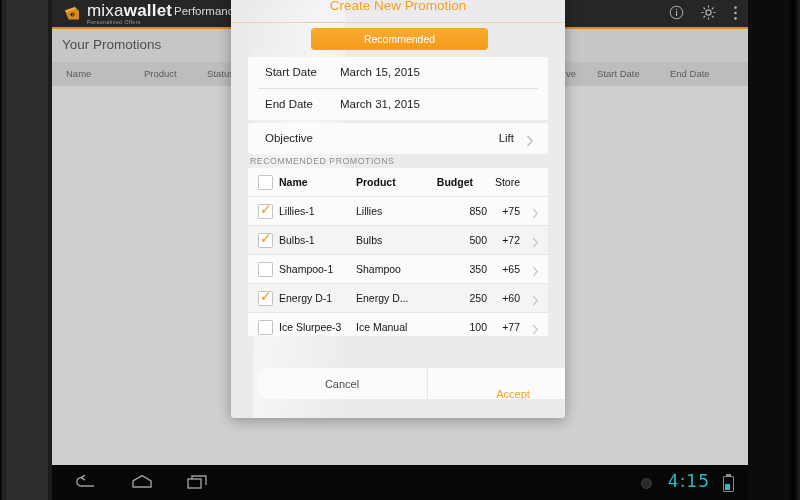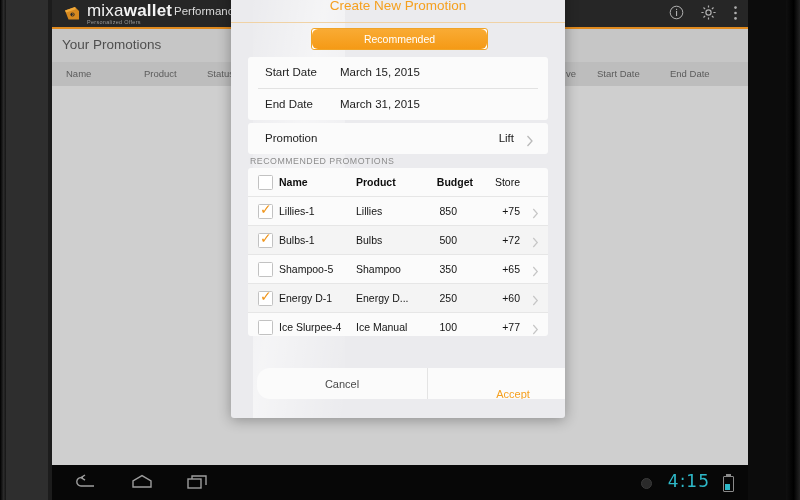--- a/index.html
+++ b/index.html
@@ -68,21 +68,21 @@
     background:linear-gradient(100deg,rgba(255,255,255,0) 0%,rgba(255,255,255,.5) 45%,rgba(255,255,255,0) 100%);
     pointer-events:none;}
   .modal-title{position:absolute;left:0;top:16px;width:334px;text-align:center;
     font-size:13.5px;color:#f5a01f;}
   .modal-titlerule{position:absolute;left:0;top:40px;width:334px;height:1px;background:#f0d2a5;}
 
   
   .segwrap{position:absolute;left:80px;top:46px;width:175px;height:20px;
     border:1px solid #f0a428;border-radius:3px;overflow:hidden;display:flex;background:#fff;}
   .seg{flex:1;display:flex;align-items:center;justify-content:center;font-size:10.5px;cursor:pointer;}
-  .seg.on{background:linear-gradient(180deg,#f9ab34 0%,#f59a16 100%);color:#ffffff;border-radius:6px;}
+  .seg.on{background:linear-gradient(180deg,#f9ab34 0%,#f59a16 100%);color:#ffffff;}
   .seg.off{background:#fdfdfd;color:#ef9c1c;}
 
   
   .card{position:absolute;background:#fbfbfb;border-radius:3px;}
   .rowline{position:absolute;left:10px;right:10px;height:1px;background:#e2e2e2;}
   .frow{position:absolute;left:0;right:0;height:31px;}
   .flabel{position:absolute;left:17px;top:9px;font-size:11.5px;color:#222;}
   .fvalue{position:absolute;left:92px;top:9px;font-size:11.5px;color:#1b1b1b;}
   .fvalue-r{position:absolute;right:34px;top:9px;font-size:11.5px;color:#1b1b1b;}
   .chev{position:absolute;right:14px;top:10px;}
@@ -93,21 +93,21 @@
   .tbl{position:absolute;left:17px;top:186px;width:300px;height:168px;background:#fbfbfb;border-radius:3px;}
   .trow{position:absolute;left:0;width:300px;height:28px;}
   .trow.alt{background:#f4f4f4;}
   .tsep{position:absolute;left:0;width:300px;height:1px;background:#e6e6e6;}
   .cb{position:absolute;left:10px;top:7px;width:13px;height:13px;border:1px solid #c2c2c2;
     border-radius:1.5px;background:#fff;}
   .cb .mark{position:absolute;left:1px;top:-3px;font-size:14px;color:#f0951a;line-height:1;
     font-family:"DejaVu Sans", sans-serif;}
   .c-name{position:absolute;left:31px;top:8px;font-size:10.5px;color:#141414;white-space:nowrap;}
   .c-prod{position:absolute;left:108px;top:8px;font-size:10.5px;color:#141414;white-space:nowrap;}
-  .c-bud{position:absolute;left:159px;width:50px;text-align:right;top:8px;font-size:10.5px;color:#141414;}
+  .c-bud{position:absolute;left:189px;width:50px;text-align:right;top:8px;font-size:10.5px;color:#141414;}
   .c-store{position:absolute;left:230px;width:42px;text-align:right;top:8px;font-size:10.5px;color:#141414;}
   .c-chev{position:absolute;right:9px;top:8px;}
   .th-name{position:absolute;left:31px;top:8px;font-size:10.5px;color:#0d0d0d;font-weight:bold;}
   .th-prod{position:absolute;left:108px;top:8px;font-size:10.5px;color:#0d0d0d;font-weight:bold;}
   .th-bud{position:absolute;left:175px;width:50px;text-align:right;top:8px;font-size:10.5px;color:#0d0d0d;font-weight:bold;}
   .th-store{position:absolute;left:230px;width:42px;text-align:right;top:8px;font-size:10.5px;color:#0d0d0d;font-weight:normal;}
 
   
   .actions{position:absolute;left:26px;top:386px;width:341px;height:31px;
     background:#fbfbfb;border-radius:13px;display:flex;overflow:hidden;}
@@ -237,21 +237,21 @@
       </div>
       <div class="rowline" style="top:31px;"></div>
       <div class="frow" style="top:32px;">
         <div class="flabel">End Date</div>
         <div class="fvalue">March 31, 2015</div>
       </div>
     </div>
 
     <div class="card" style="left:17px;top:141px;width:300px;height:31px;">
       <div class="frow" style="top:0;">
-        <div class="flabel">Promotion</div>
+        <div class="flabel">Objective</div>
         <div class="fvalue-r">Lift</div>
         <div class="chev">
           <svg width="8" height="12" viewBox="0 0 8 12">
               <path d="M1.5 1 L6 6 L1.5 11" fill="none" stroke="#b9b9b9" stroke-width="1.3"></path>
             </svg>
         </div>
       </div>
     </div>
 
     <div class="sectionlabel">RECOMMENDED PROMOTIONS</div>
@@ -290,21 +290,21 @@
         <div class="c-bud">500</div>
         <div class="c-store">+72</div>
         <div class="c-chev"><svg width="7" height="11" viewBox="0 0 7 11">
               <path d="M1.3 1 L5.3 5.5 L1.3 10" fill="none" stroke="#c6c6c6" stroke-width="1.2"></path>
             </svg></div>
       </div>
       <div class="tsep" style="top:86px;"></div>
 
       <div class="trow" style="top:87px;">
         <div class="cb"></div>
-        <div class="c-name">Shampoo-5</div>
+        <div class="c-name">Shampoo-1</div>
         <div class="c-prod">Shampoo</div>
         <div class="c-bud">350</div>
         <div class="c-store">+65</div>
         <div class="c-chev"><svg width="7" height="11" viewBox="0 0 7 11">
               <path d="M1.3 1 L5.3 5.5 L1.3 10" fill="none" stroke="#c6c6c6" stroke-width="1.2"></path>
             </svg></div>
       </div>
       <div class="tsep" style="top:115px;"></div>
 
       <div class="trow alt" style="top:116px;">
@@ -316,21 +316,21 @@
         <div class="c-bud">250</div>
         <div class="c-store">+60</div>
         <div class="c-chev"><svg width="7" height="11" viewBox="0 0 7 11">
               <path d="M1.3 1 L5.3 5.5 L1.3 10" fill="none" stroke="#c6c6c6" stroke-width="1.2"></path>
             </svg></div>
       </div>
       <div class="tsep" style="top:144px;"></div>
 
       <div class="trow" style="top:145px;">
         <div class="cb"></div>
-        <div class="c-name">Ice Slurpee-4</div>
+        <div class="c-name">Ice Slurpee-3</div>
         <div class="c-prod">Ice Manual</div>
         <div class="c-bud">100</div>
         <div class="c-store">+77</div>
         <div class="c-chev"><svg width="7" height="11" viewBox="0 0 7 11">
               <path d="M1.3 1 L5.3 5.5 L1.3 10" fill="none" stroke="#c6c6c6" stroke-width="1.2"></path>
             </svg></div>
       </div>
     </div>
 
     <div class="actions">

